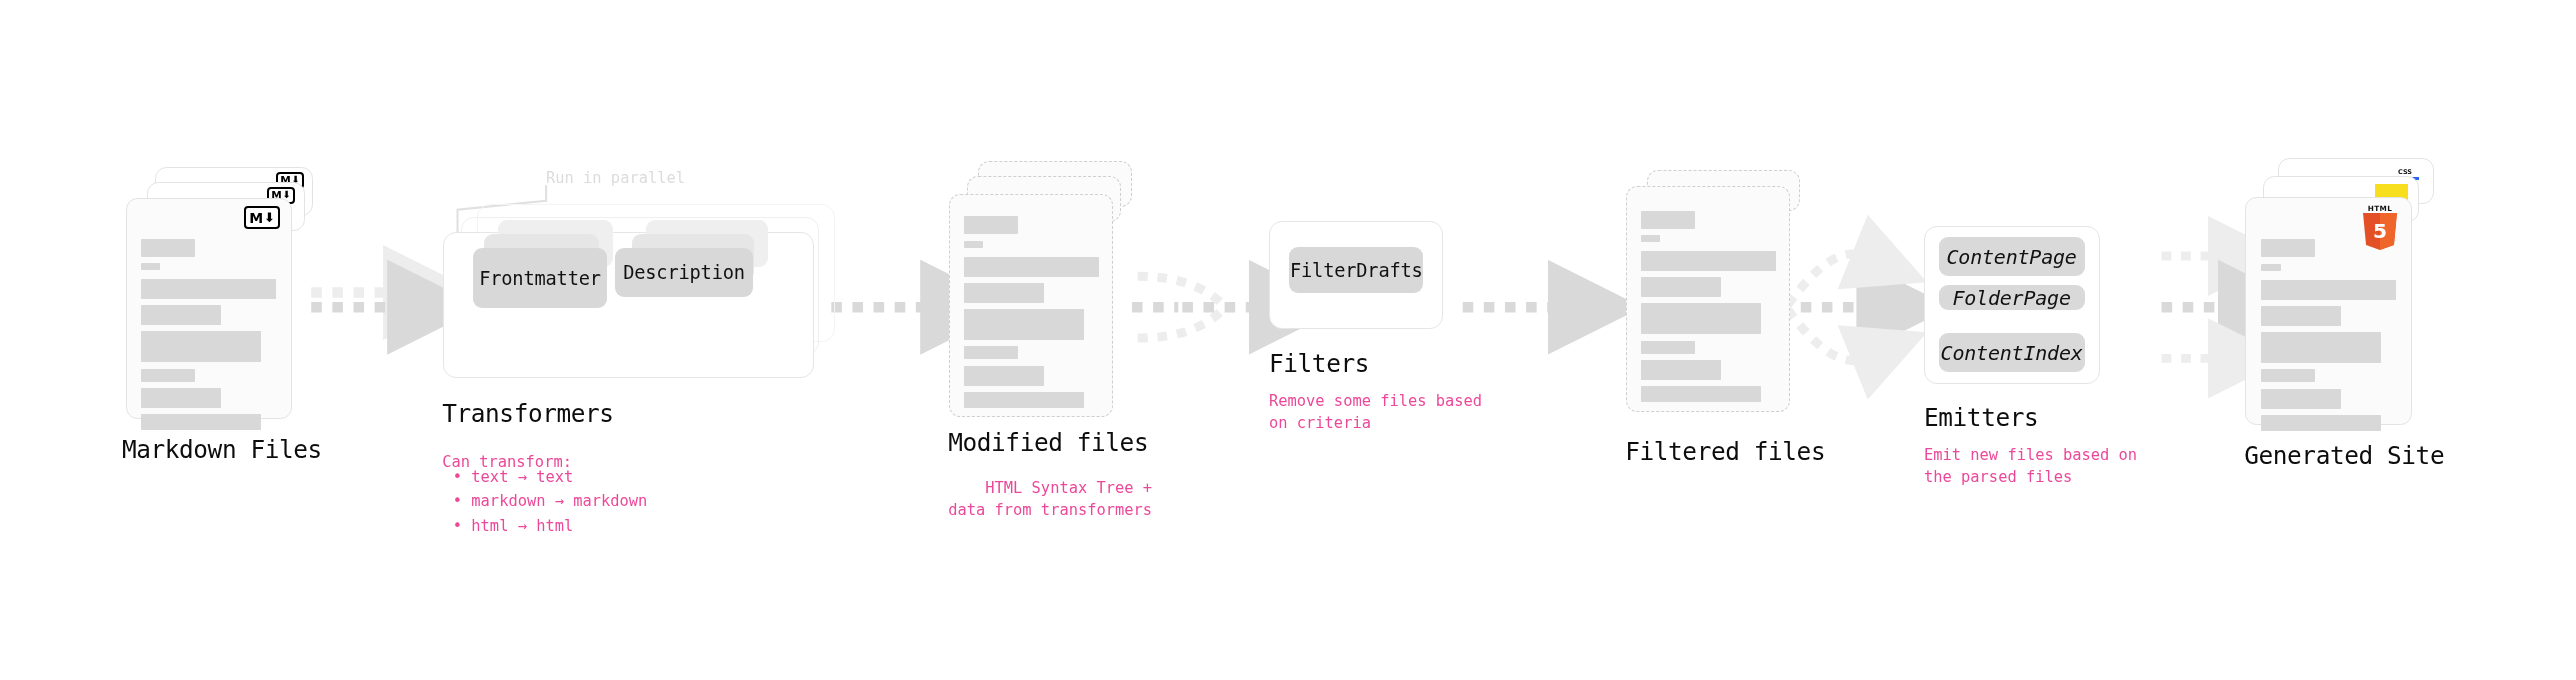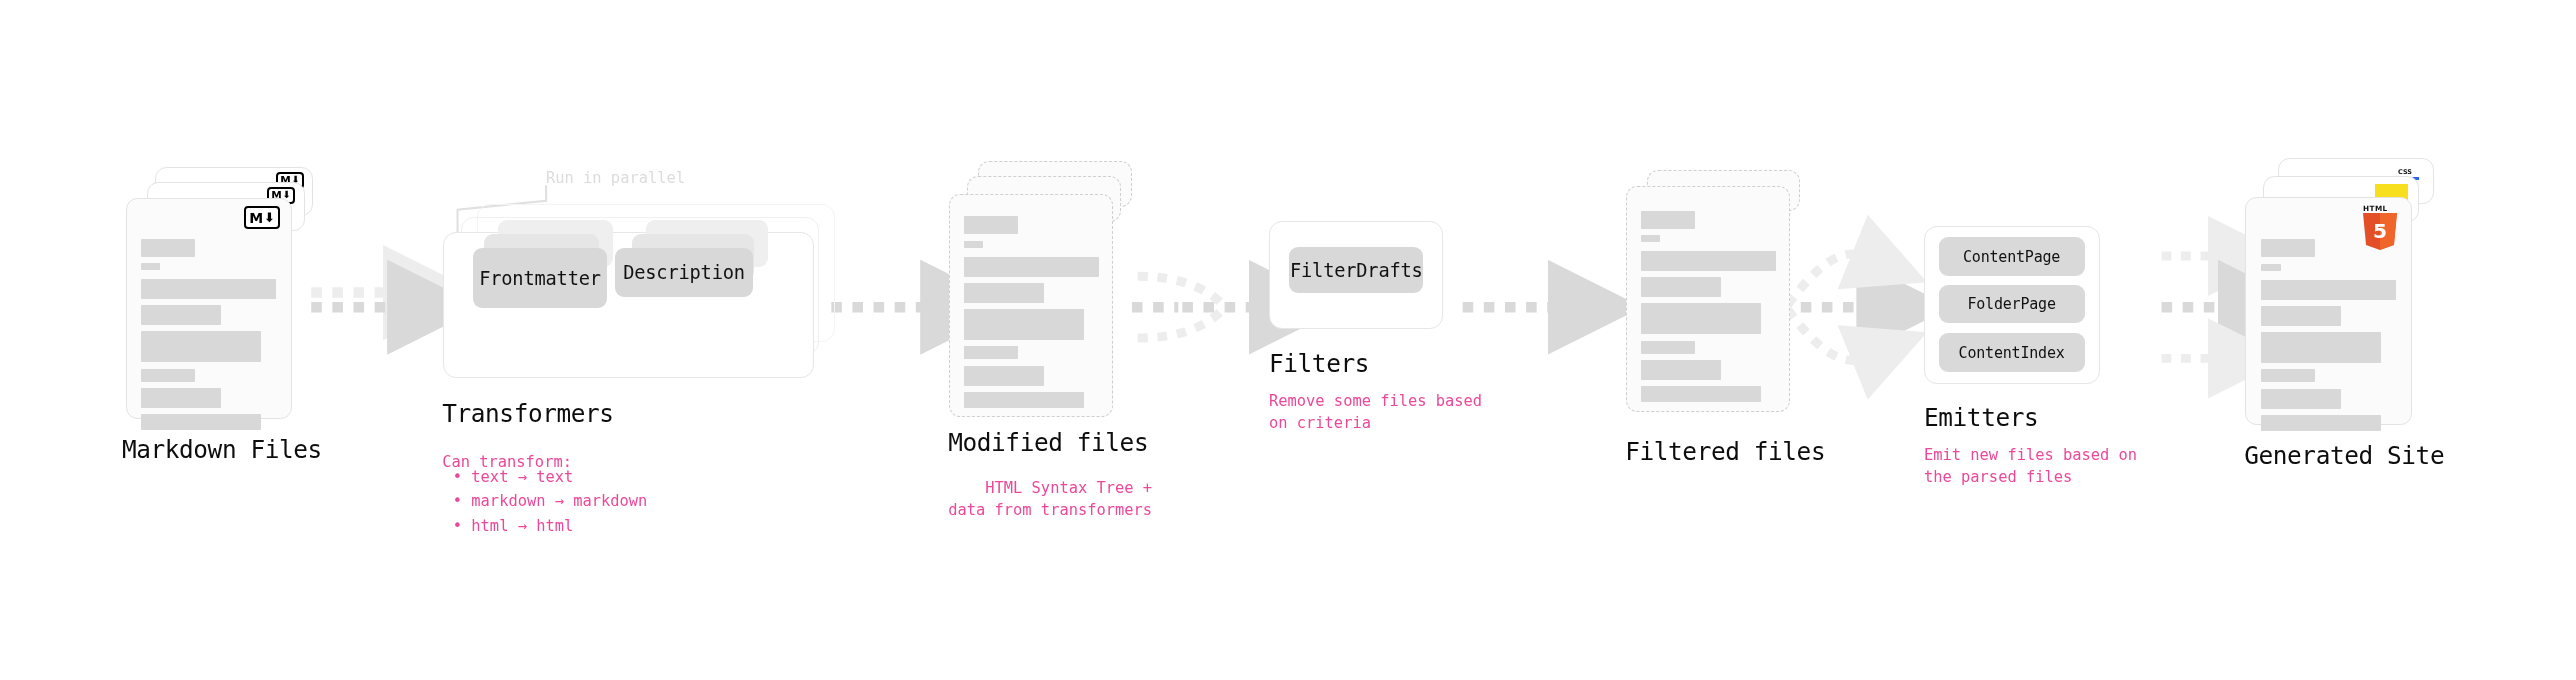--- a/index.html
+++ b/index.html
@@ -65,21 +65,21 @@
   }
   .md-logo.small { width: 28px; height: 17px; border-width: 2.4px; }
   .md-logo.small .m { font-size: 10.6px; }
   .md-logo.small .arw { font-size: 9.8px; }
 
   
   .html5 { position: absolute; width: 34px; }
   .html5 .cap {
     font-family: "DejaVu Sans", "Liberation Sans", sans-serif;
     font-size: 7.3px; font-weight: 700; letter-spacing: 0.4px;
-    color: #111; line-height: 1; margin-bottom: 0.8px;
+    color: #111; text-align: center; line-height: 1; margin-bottom: 0.8px;
   }
   .html5 .shield {
     position: relative; width: 34px; height: 37px;
     background: #e34f26;
     clip-path: polygon(0% 0%, 100% 0%, 91% 86%, 50% 100%, 9% 86%);
     display: flex; align-items: center; justify-content: center;
   }
   .html5 .shield::before {
     content: ""; position: absolute; left: 50%; top: 0;
     width: 50%; height: 100%; background: #ef652a;
@@ -124,21 +124,22 @@
     display: flex; align-items: center; justify-content: center;
     color: #111;
     font-size: 18.7px;
     letter-spacing: -0.2px;
     white-space: nowrap;
   }
   .chip.ghost-a { background: #e6e6e6; }
   .chip.ghost-b { background: #efefef; }
   .chip.emit {
     background: #d9d9d9;
-    font-size: 15px;
+    font-size: 20px;
+    font-style: italic;
   }
 
   
   .title {
     position: absolute;
     font-size: 24.4px;
     color: #0d0d0d;
     white-space: nowrap;
     letter-spacing: -0.4px;
   }
@@ -309,21 +310,21 @@
       <div class="sk" style="left:14.6px; top:171px; width:54px;  height:13px;"></div>
       <div class="sk" style="left:14.6px; top:190px; width:80px;  height:19.5px;"></div>
       <div class="sk" style="left:14.6px; top:216px; width:120px; height:16.3px;"></div>
     </div>
     <div class="title" style="left:-0.8px; top:267px;">Filtered files</div>
   </div>
 
   <div class="stage" style="left:1924px; top:226px;">
     <div class="box" style="left:0px; top:0px; width:176px; height:158px;"></div>
     <div class="chip emit" style="left:14.6px; top:11.4px;  width:146px; height:39px;">ContentPage</div>
-    <div class="chip emit" style="left:14.6px; top:59px;  width:146px; height:38px;">FolderPage</div>
+    <div class="chip emit" style="left:14.6px; top:59px;  width:146px; height:25px;">FolderPage</div>
     <div class="chip emit" style="left:14.6px; top:107px; width:146px; height:39px;">ContentIndex</div>
 
     <div class="title" style="left:0px; top:177px;">Emitters</div>
     <div class="desc" style="left:0px; top:218px;">Emit new files based on
 the parsed files</div>
   </div>
 
   <div class="stage" style="left:2245px; top:158px;">
     <div class="doc-stack" style="width:203px; height:260px;">
 

